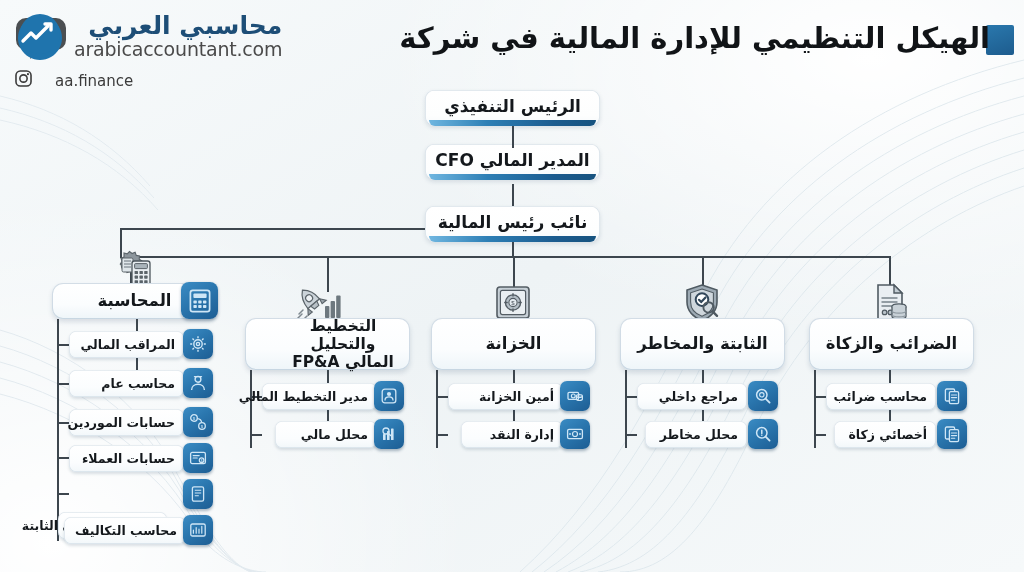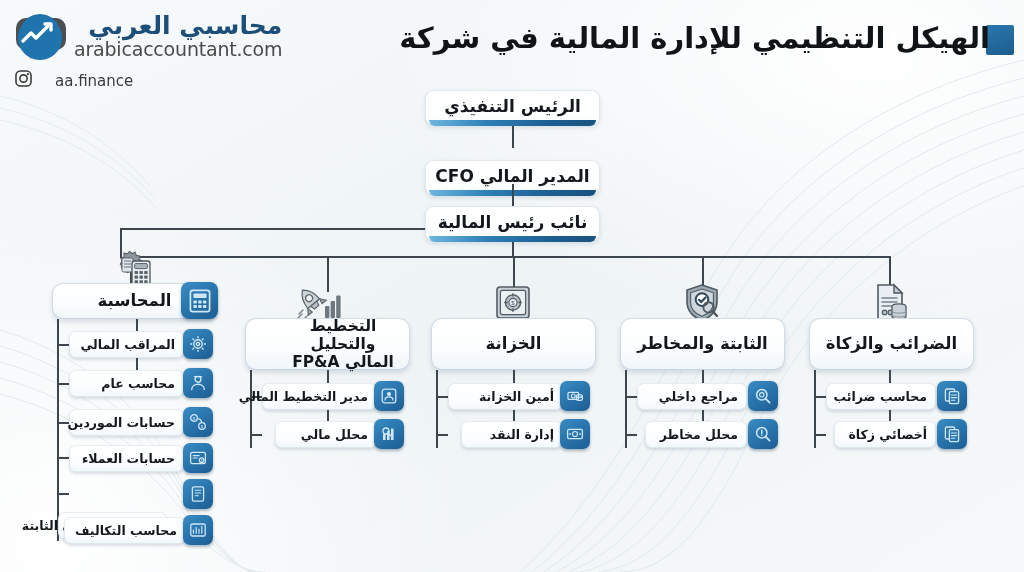--- a/index.html
+++ b/index.html
@@ -152,21 +152,21 @@
   </div>
 
   <div class="title-bar"></div>
   <div class="title">الهيكل التنظيمي للإدارة المالية في شركة</div>
 
   <div class="box top-box" style="left:425px;top:90px;width:175px;">
     <span class="label">الرئيس التنفيذي</span>
     <span class="bottombar"></span>
   </div>
 
-  <div class="box top-box" style="left:425px;top:160px;width:175px;">
+  <div class="box top-box" style="left:425px;top:144px;width:175px;">
     <span class="label">المدير المالي CFO</span>
     <span class="bottombar"></span>
   </div>
 
   <div class="box top-box" style="left:425px;top:206px;width:175px;">
     <span class="label">نائب رئيس المالية</span>
     <span class="bottombar"></span>
   </div>
 
   <div class="ln lv" style="left:512px;top:126px;height:22px;"></div>

